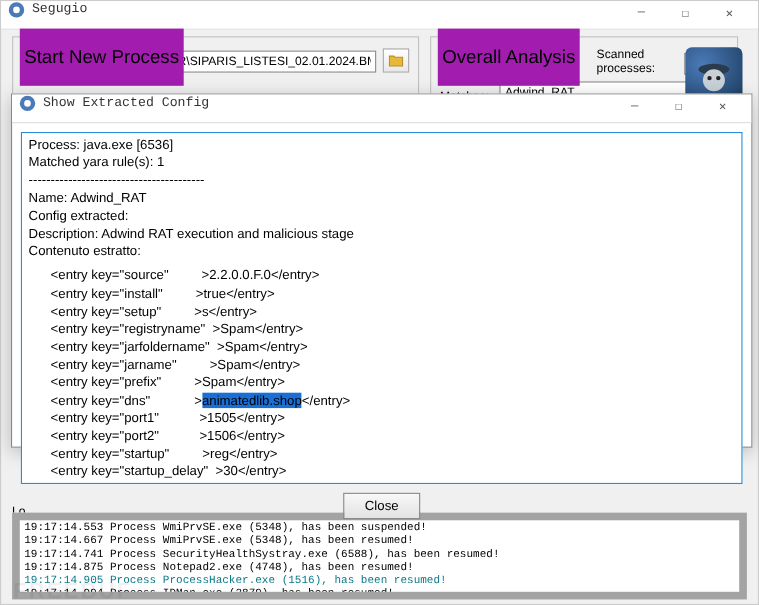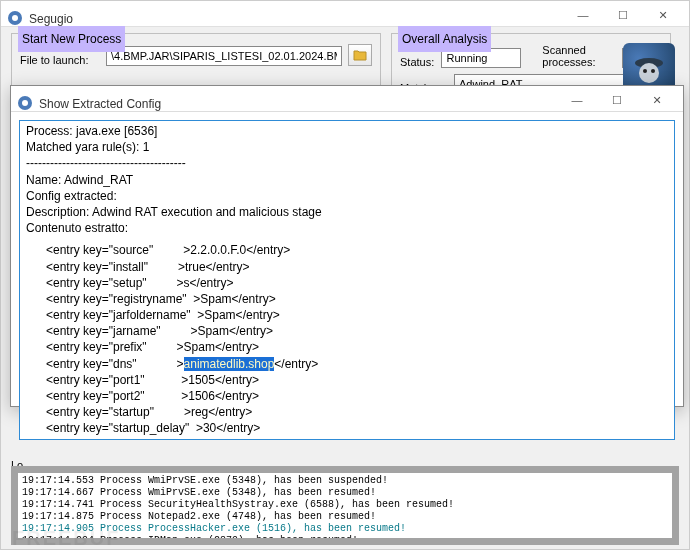--- a/index.html
+++ b/index.html
@@ -16,23 +16,24 @@
 .main-window {
   position: absolute;
   top: 0; left: 0; width: 690px; height: 550px;
   background: #f0f0f0;
   border: 1px solid #ccc;
 }
 .titlebar {
   height: 26px;
   background: #fff;
   display: flex;
-  align-items: flex-end;
+  align-items: flex-start;
   padding: 0 6px;
   border-bottom: 1px solid #e0e0e0;
+  font-family: Liberation Mono, monospace;
 }
 .titlebar .icon { width: 16px; height: 16px; margin-right: 6px; }
 .titlebar .title { flex: 1; font-size: 12px; color: #333; }
 .win-controls { display: flex; }
 .win-btn {
   width: 40px; height: 22px;
   display: flex; align-items: center; justify-content: center;
   font-size: 11px; color: #555;
 }
 .main-body {
@@ -42,23 +43,23 @@
 }
 .group-box {
   border: 1px solid #c0c0c0;
   padding: 10px 8px 8px 8px;
   position: relative;
   background: #f0f0f0;
 }
 .group-title {
   position: absolute;
   top: -8px; left: 6px;
-  background: #c4b5fd;
-  padding: 6px 4px;
-  font-size: 12px;
+  background: #a21caf;
+  padding: 16px 4px;
+  font-size: 17px;
 }
 .left-panel { width: 370px; }
 .right-panel { width: 280px; }
 .form-row { display: flex; align-items: flex-end; margin-bottom: 6px; gap: 6px; }
 .form-label { font-size: 11px; width: 80px; }
 .form-input {
   flex: 1; height: 20px; border: 1px solid #888;
   background: #fff; padding: 0 4px; font-size: 11px;
 }
 .form-input.small { width: 40px; flex: none; }
@@ -115,21 +116,21 @@
   overflow: hidden;
   padding: 2px 6px;
   font-family: Arial, sans-serif;
   font-size: 12px;
   line-height: 1.35;
 }
 .config-box .proc { font-size: 12px; }
 .config-box .entry { white-space: pre; }
 .hl {
   background: #1a6fd6;
-  color: #fef9c3;
+  color: #000000;
 }
 .close-btn-row {
   display: flex; justify-content: center; padding-top: 8px;
 }
 .close-btn {
   width: 70px; height: 24px;
   border: 1px solid #888;
   background: linear-gradient(#f8f8f8,#e2e2e2);
   font-size: 12px;
 }
@@ -249,16 +250,19 @@
         </div>
       <div class="entry"><span>      &lt;entry key="dns"            &gt;</span><span class="hl">animatedlib.shop</span><span>&lt;/entry&gt;</span></div>
       <div id="entries2">
           <div class="entry">      &lt;entry key="port1"           &gt;1505&lt;/entry&gt;</div>
           <div class="entry">      &lt;entry key="port2"           &gt;1506&lt;/entry&gt;</div>
           <div class="entry">      &lt;entry key="startup"         &gt;reg&lt;/entry&gt;</div>
           <div class="entry">      &lt;entry key="startup_delay"  &gt;30&lt;/entry&gt;</div>
           <div class="entry">      &lt;entry key="password"      &gt;23f83f2f88d7b1f07da930e19428c659621b6692&lt;/entry&gt;</div>
         </div>
     </div>
+    <div class="close-btn-row">
+      <button class="close-btn">Close</button>
+    </div>
   </div>
 </div>
 
 <div class="watermark">FREEBUF</div>
 
 </body></html>

